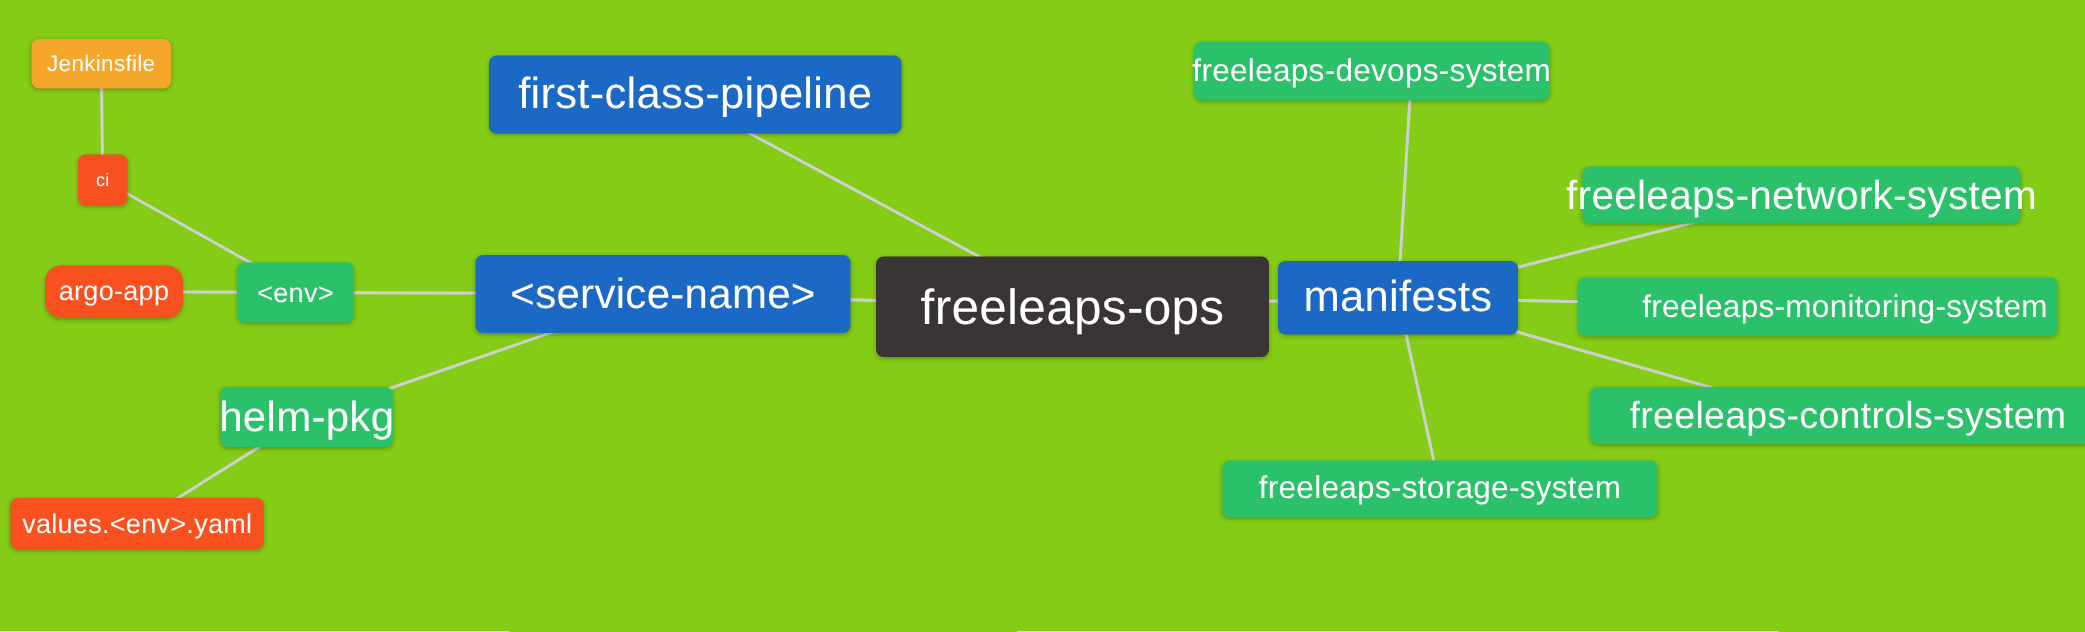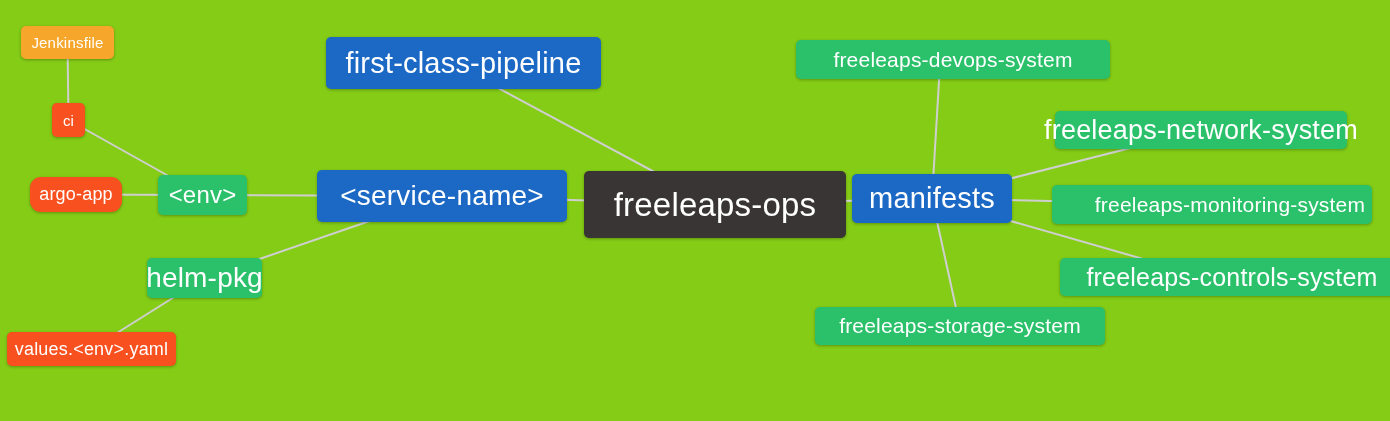--- a/index.html
+++ b/index.html
@@ -55,39 +55,39 @@
       <line x1="715" y1="204.5" x2="932" y2="198.5" stroke="#cfcfcf" stroke-width="2"></line>
       <line x1="932" y1="198.5" x2="941" y2="47.5" stroke="#cfcfcf" stroke-width="2"></line>
       <line x1="932" y1="198.5" x2="1201" y2="130" stroke="#cfcfcf" stroke-width="2"></line>
       <line x1="932" y1="198.5" x2="1212" y2="204.5" stroke="#cfcfcf" stroke-width="2"></line>
       <line x1="932" y1="198.5" x2="1206" y2="277" stroke="#cfcfcf" stroke-width="2"></line>
       <line x1="932" y1="198.5" x2="960" y2="326" stroke="#cfcfcf" stroke-width="2"></line>
     </svg>
 
   <div class="node" style="left: 21px; top: 26px; width: 93px; height: 33px; font-size: 15px; background-color: rgb(246, 166, 43);">Jenkinsfile</div>
 
-  <div class="node" style="left: 52px; top: 103px; width: 33px; height: 34px; font-size: 15px; background-color: rgb(248, 80, 30);">ci</div>
+  <div class="node" style="left: 52px; top: 103px; width: 33px; height: 34px; font-size: 12px; background-color: rgb(248, 80, 30);">ci</div>
 
   <div class="node" style="left: 30px; top: 177px; width: 92px; height: 35px; font-size: 18px; background-color: rgb(248, 80, 30); border-radius: 11px;">argo-app</div>
 
-  <div class="node" style="left: 158px; top: 175px; width: 89px; height: 40px; font-size: 24px; background-color: rgb(43, 193, 107);">&lt;env&gt;</div>
+  <div class="node" style="left: 158px; top: 175px; width: 78px; height: 40px; font-size: 18px; background-color: rgb(43, 193, 107);">&lt;env&gt;</div>
 
   <div class="node" style="left: 147px; top: 258px; width: 115px; height: 40px; font-size: 28px; background-color: rgb(43, 193, 107);">helm-pkg</div>
 
   <div class="node" style="left: 7px; top: 332px; width: 169px; height: 34px; font-size: 18px; background-color: rgb(248, 80, 30);">values.&lt;env&gt;.yaml</div>
 
   <div class="node" style="left: 314px; top: 37px; width: 275px; height: 52px; font-size: 29px; background-color: rgb(27, 105, 197); margin-left: 12px;">first-class-pipeline</div>
 
   <div class="node" style="left: 317px; top: 170px; width: 250px; height: 52px; font-size: 28px; background-color: rgb(27, 105, 197);">&lt;service-name&gt;</div>
 
   <div class="node" style="left: 584px; top: 171px; width: 262px; height: 67px; font-size: 33px; background-color: rgb(58, 53, 53);">freeleaps-ops</div>
 
   <div class="node" style="left: 852px; top: 174px; width: 160px; height: 49px; font-size: 29px; background-color: rgb(27, 105, 197);">manifests</div>
 
-  <div class="node" style="left: 796px; top: 28px; width: 314px; height: 39px; font-size: 21px; background-color: rgb(43, 193, 107); margin-top: 12px;">freeleaps-devops-system</div>
+  <div class="node" style="left: 796px; top: 28px; width: 237px; height: 39px; font-size: 21px; background-color: rgb(43, 193, 107);">freeleaps-devops-system</div>
 
   <div class="node" style="left: 1055px; top: 111px; width: 292px; height: 38px; font-size: 27px; background-color: rgb(43, 193, 107);">freeleaps-network-system</div>
 
   <div class="node" style="left: 1052px; top: 185px; width: 320px; height: 39px; font-size: 21px; background-color: rgb(43, 193, 107); padding-left: 36px;">freeleaps-monitoring-system</div>
 
   <div class="node" style="left: 1060px; top: 258px; width: 344px; height: 38px; font-size: 25px; background-color: rgb(43, 193, 107);">freeleaps-controls-system</div>
 
   <div class="node" style="left: 815px; top: 307px; width: 290px; height: 38px; font-size: 21px; background-color: rgb(43, 193, 107);">freeleaps-storage-system</div>
 
 </div>

